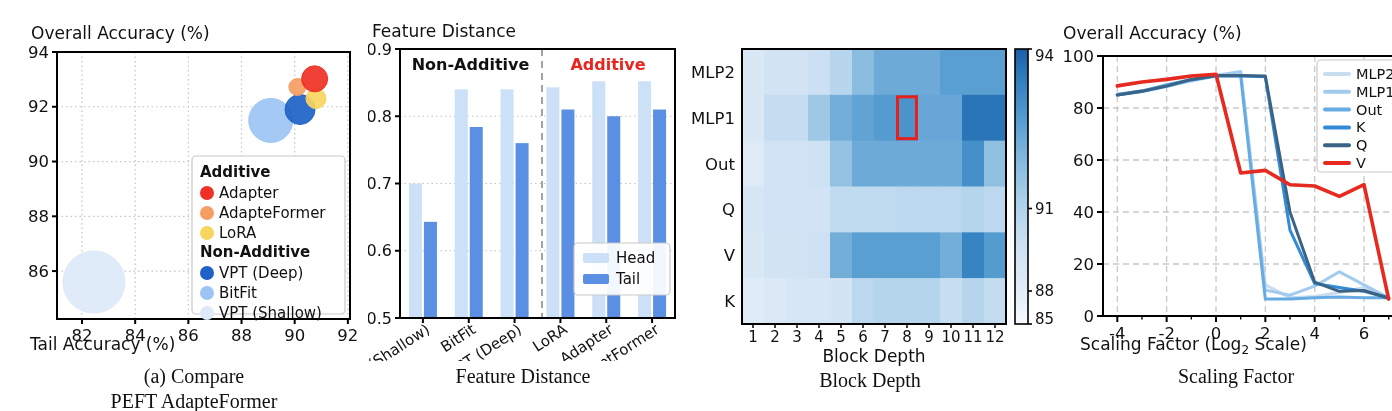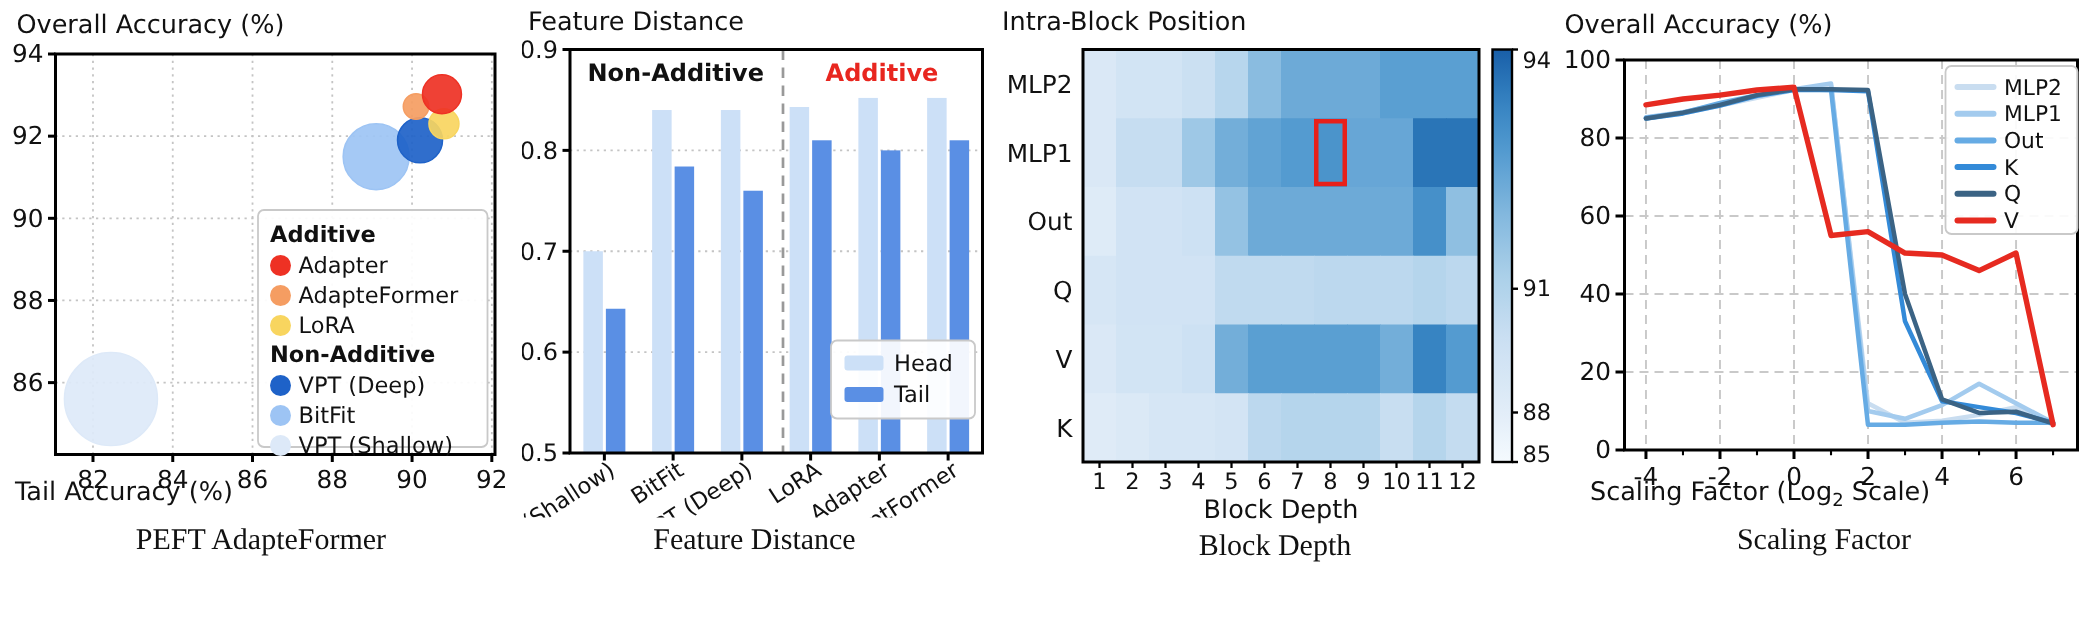--- a/index.html
+++ b/index.html
@@ -1,18 +1,18 @@
 <!DOCTYPE html>
 <html><head>
 <meta charset="utf-8">
 <style>
   html,body{margin:0;padding:0;background:#fff;}
   .fig{position:relative;width:1392px;height:411px;background:#fff;overflow:hidden;
        font-family:"DejaVu Sans","Liberation Sans",sans-serif;color:#111;}
-  .panel{position:absolute;top:0;height:313px;}
+  .panel{position:absolute;top:16px;height:313px;margin-left:20px;}
   .panel svg{position:absolute;left:0;top:0;}
   .ptitle{position:absolute;font-size:17px;color:#111;white-space:nowrap;z-index:3;}
   .xlabel{position:absolute;width:100%;text-align:left;font-size:17px;color:#111;z-index:3;}
   .caption{position:absolute;width:100%;text-align:center;
            font-family:"Liberation Serif","DejaVu Serif",serif;font-size:20px;line-height:25px;color:#111;z-index:3;}
   .seclabel{position:absolute;font-size:16px;font-weight:bold;text-align:center;z-index:3;}
   .sub{font-size:12px;vertical-align:sub;}
 </style>
 </head>
 <body>
@@ -73,20 +73,21 @@
         <text x="180" y="241" font-size="15" text-anchor="start" fill="#111111" font-family="&quot;DejaVu Sans&quot;,&quot;Liberation Sans&quot;,sans-serif" font-weight="bold">Non-Additive</text>
         <circle cx="187" cy="257" r="7" fill="#1e62c8"></circle>
         <text x="199" y="262" font-size="15" text-anchor="start" fill="#111" font-family="&quot;DejaVu Sans&quot;,&quot;Liberation Sans&quot;,sans-serif">VPT (Deep)</text>
         <circle cx="187" cy="277" r="7" fill="#9dc4f4"></circle>
         <text x="199" y="282" font-size="15" text-anchor="start" fill="#111" font-family="&quot;DejaVu Sans&quot;,&quot;Liberation Sans&quot;,sans-serif">BitFit</text>
         <circle cx="187" cy="297" r="7" fill="#dde9f8"></circle>
         <text x="199" y="302" font-size="15" text-anchor="start" fill="#111" font-family="&quot;DejaVu Sans&quot;,&quot;Liberation Sans&quot;,sans-serif">VPT (Shallow)</text>
       </svg>
     <div class="xlabel" style="left:10px;top:318px">Tail Accuracy (%)</div>
     <div class="caption" style="left:0;top:348px">
+      <div>(a) Compare</div>
       <div>PEFT AdapteFormer</div>
     </div>
   </section>
 
   <section class="panel" style="left:348px;width:310px">
     <div class="ptitle" style="left:4px;top:5px">Feature Distance</div>
     <svg id="svg-b" width="310" height="345">
         <line x1="32" y1="234.75" x2="307" y2="234.75" stroke="#c4c4c4" stroke-width="1.2" stroke-dasharray="1.5 3"></line>
         <line x1="32" y1="167.50000000000003" x2="307" y2="167.50000000000003" stroke="#c4c4c4" stroke-width="1.2" stroke-dasharray="1.5 3"></line>
         <line x1="32" y1="100.24999999999997" x2="307" y2="100.24999999999997" stroke="#c4c4c4" stroke-width="1.2" stroke-dasharray="1.5 3"></line>
@@ -133,21 +134,20 @@
         <text x="248" y="268" font-size="15" text-anchor="start" fill="#111" font-family="&quot;DejaVu Sans&quot;,&quot;Liberation Sans&quot;,sans-serif">Tail</text>
       </svg>
     <div class="seclabel" style="left: 34px; top: 39px; width: 137px; color: rgb(17, 17, 17);">Non-Additive</div>
     <div class="seclabel" style="left: 175px; top: 39px; width: 130px; color: rgb(232, 38, 31);">Additive</div>
     <div class="caption" style="left:0;top:348px">
       <div>Feature Distance</div>
     </div>
   </section>
 
   <section class="panel" style="left:658px;width:382px">
-    <div class="ptitle" style="left:10px;top:5px">Intra-Block Position</div>
     <svg id="svg-c" width="382" height="345">
         <rect x="64" y="33" width="22.5" height="46.333333333333336" fill="rgb(218,232,246)"></rect>
         <rect x="86" y="33" width="22.5" height="46.333333333333336" fill="rgb(210,228,244)"></rect>
         <rect x="108" y="33" width="22.5" height="46.333333333333336" fill="rgb(210,228,244)"></rect>
         <rect x="130" y="33" width="22.5" height="46.333333333333336" fill="rgb(203,224,242)"></rect>
         <rect x="152" y="33" width="22.5" height="46.333333333333336" fill="rgb(183,214,237)"></rect>
         <rect x="174" y="33" width="22.5" height="46.333333333333336" fill="rgb(138,188,224)"></rect>
         <rect x="196" y="33" width="22.5" height="46.333333333333336" fill="rgb(109,170,215)"></rect>
         <rect x="218" y="33" width="22.5" height="46.333333333333336" fill="rgb(109,170,215)"></rect>
         <rect x="240" y="33" width="22.5" height="46.333333333333336" fill="rgb(109,170,215)"></rect>

